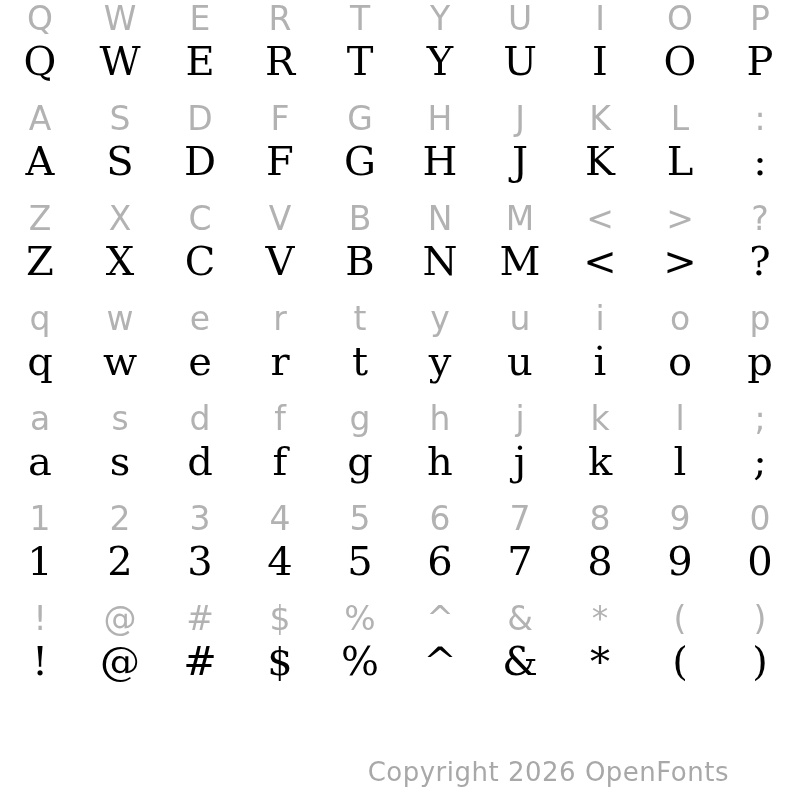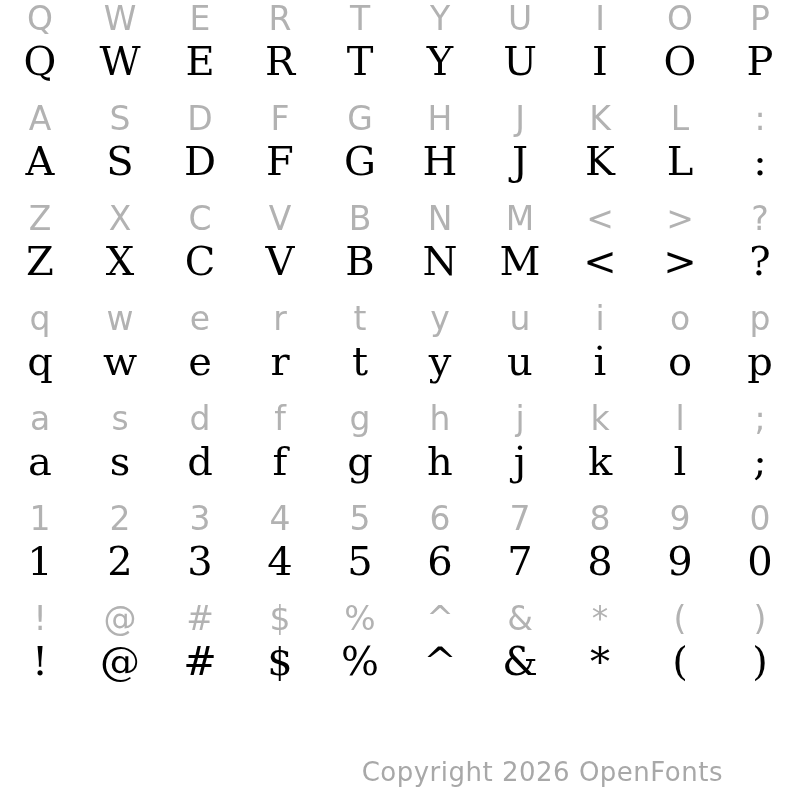--- a/index.html
+++ b/index.html
@@ -43,21 +43,21 @@
   }
   .glyph-row.specimen {
     font-family: "DejaVu Serif", "Liberation Serif", serif;
     font-size: 40px;
     line-height: 22px;
     font-weight: 400;
   }
   #footer-copyright {
     position: absolute;
     top: 757px;
-    right: 77px;
+    right: 71px;
     font-family: "DejaVu Sans", "Liberation Sans", sans-serif;
     font-size: 26px;
     line-height: 30px;
     letter-spacing: 0.5px;
   }
 </style>
 </head>
 <body style="background: rgb(255, 255, 255);">
 
 <main id="specimen-sheet">

